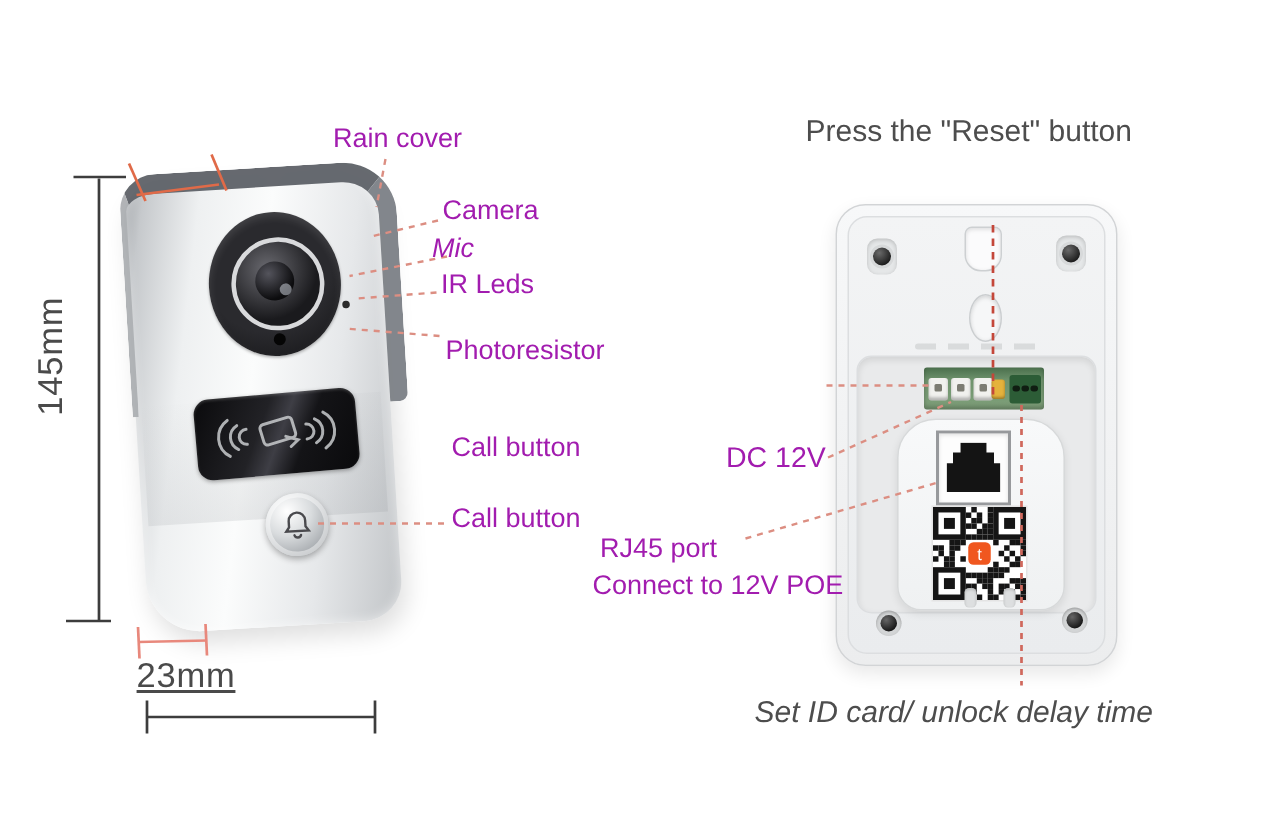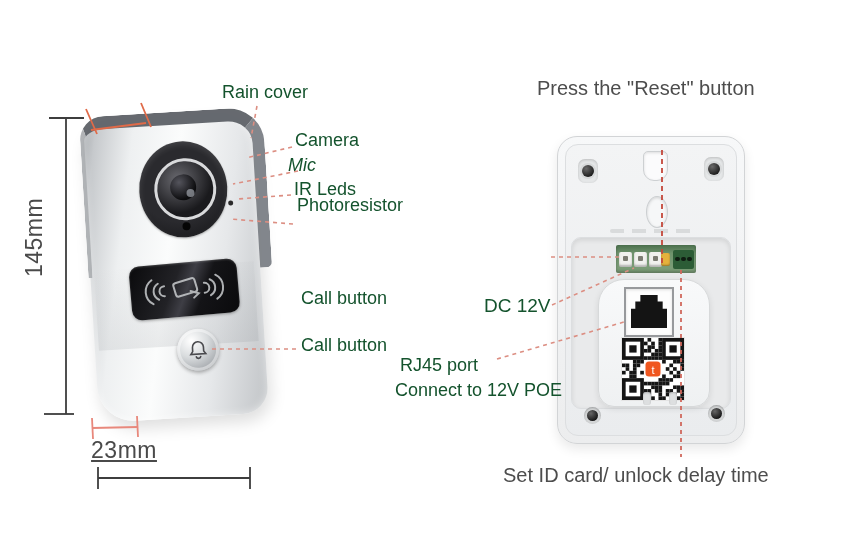--- a/index.html
+++ b/index.html
@@ -1,20 +1,20 @@
 <!DOCTYPE html>
 <html><head>
 <meta charset="utf-8">
 <style>
   html,body{margin:0;padding:0;background:#fff;}
   #canvas{position:relative;width:856px;height:548px;background:#ffffff;overflow:hidden;
           font-family:"Liberation Sans","DejaVu Sans",sans-serif;color:#4e4e4e;}
   .txt{position:absolute;white-space:nowrap;color:#4e4e4e;}
   .dim{font-size:23px;letter-spacing:0.5px;color:#4a4a4a;}
-  .lbl{font-size:18px;color:#14532d;}
+  .lbl{font-size:18px;color:#a21caf;}
   .note{font-size:20px;color:#4d4d4d;line-height:1.2;}
   .rot90{transform:rotate(-90deg);transform-origin:center center;text-align:center;}
 
   
   #front-device{position:absolute;left:90px;top:116px;width:170px;height:302px;
                 transform:rotate(-3.5deg);}
   .fd-body{position:absolute;inset:0;border-radius:26px 34px 26px 36px;
            background:linear-gradient(100deg,#9ea2a6 0%,#c6c9cc 7%,#eef0f1 24%,#fbfcfc 46%,#e6e8ea 72%,#c0c3c6 100%);
            box-shadow:3px 8px 16px rgba(0,0,0,0.13), inset 0 0 8px rgba(255,255,255,0.6);}
   .fd-rim{position:absolute;left:-2px;top:-4px;width:168px;height:148px;
@@ -324,22 +324,22 @@
     <line x1="681" y1="270" x2="681" y2="457" stroke="#d0685c" stroke-width="1.8" stroke-dasharray="4 4"></line>
   </svg>
 
   <div class="txt dim rot90" style="left:-18px;top:224px;width:104px;">145mm</div>
   <div class="txt dim" style="left:84px;top:437px;width:80px;text-align:center;text-decoration:underline;">23mm</div>
 
   <div class="txt lbl" style="left:222px;top:82px;">Rain cover</div>
   <div class="txt lbl" style="left:295px;top:130px;">Camera</div>
   <div class="txt lbl" style="left:288px;top:155px;font-style:italic;">Mic</div>
   <div class="txt lbl" style="left:294px;top:179px;">IR Leds</div>
-  <div class="txt lbl" style="left:297px;top:195px;text-align:right;">Photoresistor</div>
+  <div class="txt lbl" style="left:297px;top:223px;text-align:right;">Photoresistor</div>
   <div class="txt lbl" style="left:301px;top:288px;">Call button</div>
   <div class="txt lbl" style="left:301px;top:335px;">Call button</div>
 
   <div class="txt note" style="left:537px;top:76px;">Press the "Reset" button</div>
   <div class="txt lbl" style="left:484px;top:295px;font-size:19px;">DC 12V</div>
   <div class="txt lbl" style="left:400px;top:355px;">RJ45 port</div>
   <div class="txt lbl" style="left:395px;top:380px;">Connect to 12V POE</div>
-  <div class="txt note" style="left:503px;top:463px;">Set ID card/ unlock delay time</div>
+  <div class="txt note" style="left:503px;top:463px;font-style:italic;">Set ID card/ unlock delay time</div>
 </div>
 
 </body></html>

